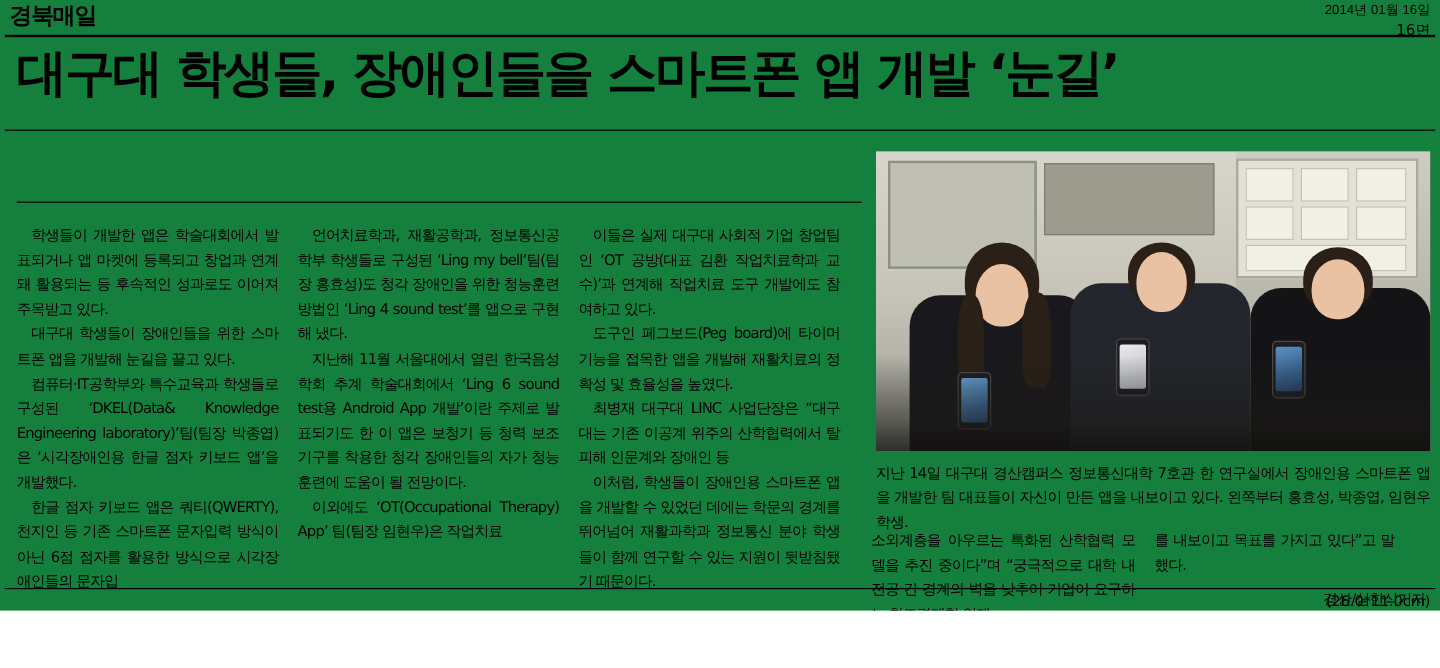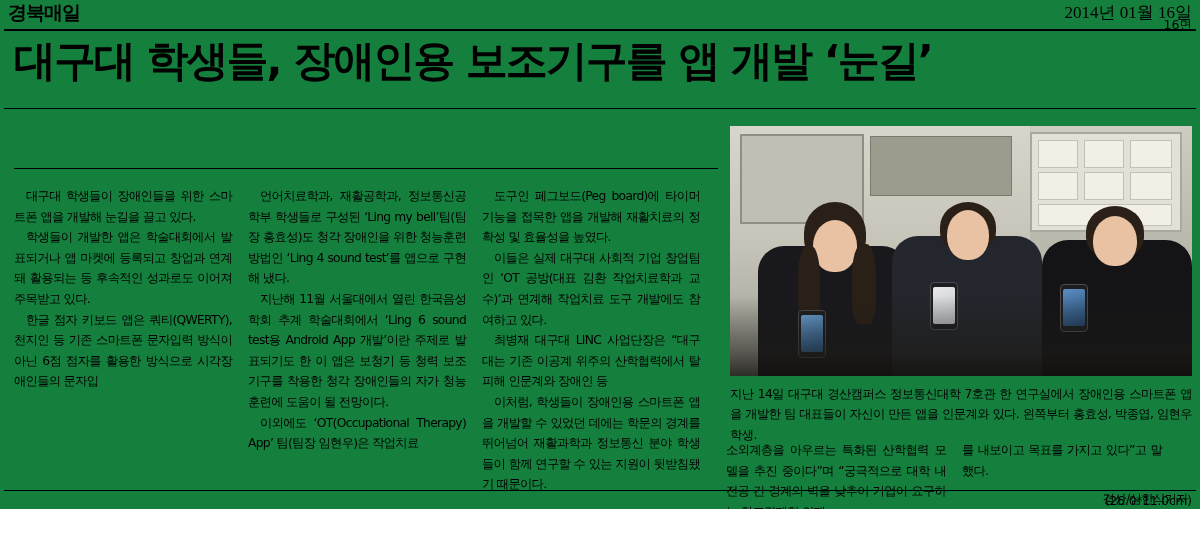--- a/index.html
+++ b/index.html
@@ -31,22 +31,22 @@
     left: 8px; top: 0px;
     font-family: "DejaVu Sans", sans-serif;
     font-weight: bold;
     font-size: 19px;
     letter-spacing: -1px;
     color: #000;
   }
   .masthead-date {
     position: absolute;
     right: 8px; top: 1px;
-    font-family: Liberation Serif, serif;
-    font-size: 17px;
+    font-family: Liberation Sans, sans-serif;
+    font-size: 11px;
     color: #000;
     text-align: right;
   }
   .masthead-page {
     position: absolute;
     right: 8px; top: 17px;
     font-family: "DejaVu Sans", sans-serif;
     font-size: 12.5px;
     color: #000;
     text-align: center;
@@ -267,40 +267,41 @@
 
 <div id="page">
 
   <div class="masthead">
     <div class="masthead-title">경북매일</div>
     <div class="masthead-date">2014년 01월 16일</div>
     <div class="masthead-page">16면</div>
   </div>
   <div class="rule-top"></div>
 
-  <div class="headline">대구대 학생들, 장애인용 보조기구를 앱 개발 ‘눈길’</div>
+  <div class="headline">대구대 학생들, 장애인들을 스마트폰 앱 개발 ‘눈길’</div>
   <div class="rule-headline"></div>
 
   <div class="rule-subhead"></div>
 
   <div class="col col-1">
+    <p>학생들이 개발한 앱은 학술대회에서 발표되거나 앱 마켓에 등록되고 창업과 연계돼 활용되는 등 후속적인 성과로도 이어져 주목받고 있다.</p>
     <p>대구대 학생들이 장애인들을 위한 스마트폰 앱을 개발해 눈길을 끌고 있다.</p>
-    <p>학생들이 개발한 앱은 학술대회에서 발표되거나 앱 마켓에 등록되고 창업과 연계돼 활용되는 등 후속적인 성과로도 이어져 주목받고 있다.</p>
+    <p>컴퓨터·IT공학부와 특수교육과 학생들로 구성된 ‘DKEL(Data&amp; Knowledge Engineering laboratory)’팀(팀장 박종엽)은 ‘시각장애인용 한글 점자 키보드 앱’을 개발했다.</p>
     <p>한글 점자 키보드 앱은 쿼티(QWERTY), 천지인 등 기존 스마트폰 문자입력 방식이 아닌 6점 점자를 활용한 방식으로 시각장애인들의 문자입</p>
   </div>
 
   <div class="col col-2">
     <p>언어치료학과, 재활공학과, 정보통신공학부 학생들로 구성된 ‘Ling my bell’팀(팀장 홍효성)도 청각 장애인을 위한 청능훈련 방법인 ‘Ling 4 sound test’를 앱으로 구현해 냈다.</p>
     <p>지난해 11월 서울대에서 열린 한국음성학회 추계 학술대회에서 ‘Ling 6 sound test용 Android App 개발’이란 주제로 발표되기도 한 이 앱은 보청기 등 청력 보조기구를 착용한 청각 장애인들의 자가 청능훈련에 도움이 될 전망이다.</p>
     <p>이외에도 ‘OT(Occupational Therapy) App’ 팀(팀장 임현우)은 작업치료</p>
   </div>
 
   <div class="col col-3">
+    <p>이들은 실제 대구대 사회적 기업 창업팀인 ‘OT 공방(대표 김환 작업치료학과 교수)’과 연계해 작업치료 도구 개발에도 참여하고 있다.</p>
     <p>도구인 페그보드(Peg board)에 타이머 기능을 접목한 앱을 개발해 재활치료의 정확성 및 효율성을 높였다.</p>
-    <p>이들은 실제 대구대 사회적 기업 창업팀인 ‘OT 공방(대표 김환 작업치료학과 교수)’과 연계해 작업치료 도구 개발에도 참여하고 있다.</p>
     <p>최병재 대구대 LINC 사업단장은 “대구대는 기존 이공계 위주의 산학협력에서 탈피해 인문계와 장애인 등</p>
     <p>이처럼, 학생들이 장애인용 스마트폰 앱을 개발할 수 있었던 데에는 학문의 경계를 뛰어넘어 재활과학과 정보통신 분야 학생들이 함께 연구할 수 있는 지원이 뒷받침됐기 때문이다.</p>
   </div>
 
   <div class="photo">
     <div class="ph-wallL"></div>
     <div class="ph-wallR"></div>
     <div class="ph-board"></div>
     <div class="ph-shelf"></div>
     <div class="ph-board2">
@@ -347,21 +348,21 @@
       <div class="p-hair" style="left:44px; bottom:118px; width:58px; height:52px;"></div>
       <div class="p-head" style="left:51px; bottom:110px; width:44px; height:50px;"></div>
       <div class="phone" style="left:18px; bottom:44px; width:26px; height:46px;">
         <div class="scr" style="background:linear-gradient(160deg,#5b8ec4,#23456b);"></div>
       </div>
     </div>
 
     <div class="ph-shadow"></div>
   </div>
 
-  <div class="ph-caption">지난 14일 대구대 경산캠퍼스 정보통신대학 7호관 한 연구실에서 장애인용 스마트폰 앱을 개발한 팀 대표들이 자신이 만든 앱을 인문계와 있다. 왼쪽부터 홍효성, 박종엽, 임현우 학생.</div>
+  <div class="ph-caption">지난 14일 대구대 경산캠퍼스 정보통신대학 7호관 한 연구실에서 장애인용 스마트폰 앱을 개발한 팀 대표들이 자신이 만든 앱을 내보이고 있다. 왼쪽부터 홍효성, 박종엽, 임현우 학생.</div>
 
   <div class="col col-4">
     <p style="text-indent:0">소외계층을 아우르는 특화된 산학협력 모델을 추진 중이다”며 “궁극적으로 대학 내 전공 간 경계의 벽을 낮추어 기업이 요구하는 창조경제형 인재</p>
   </div>
 
   <div class="col col-5">
     <p style="text-indent:0">를 내보이고 목표를 가지고 있다”고 말했다.</p>
   </div>
 
   <div class="byline">

